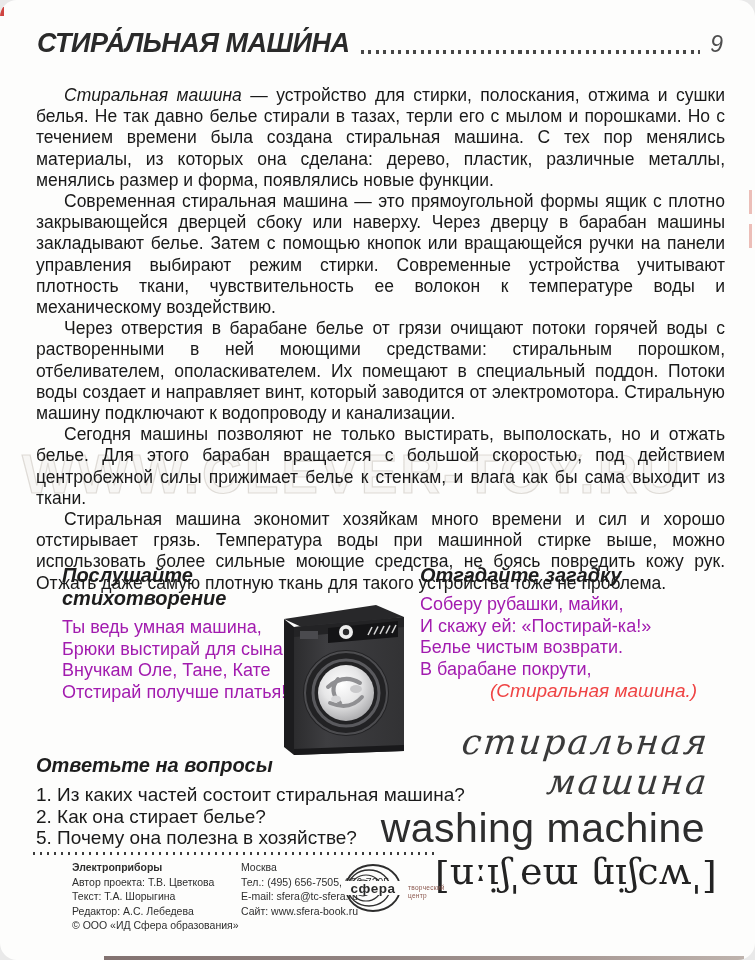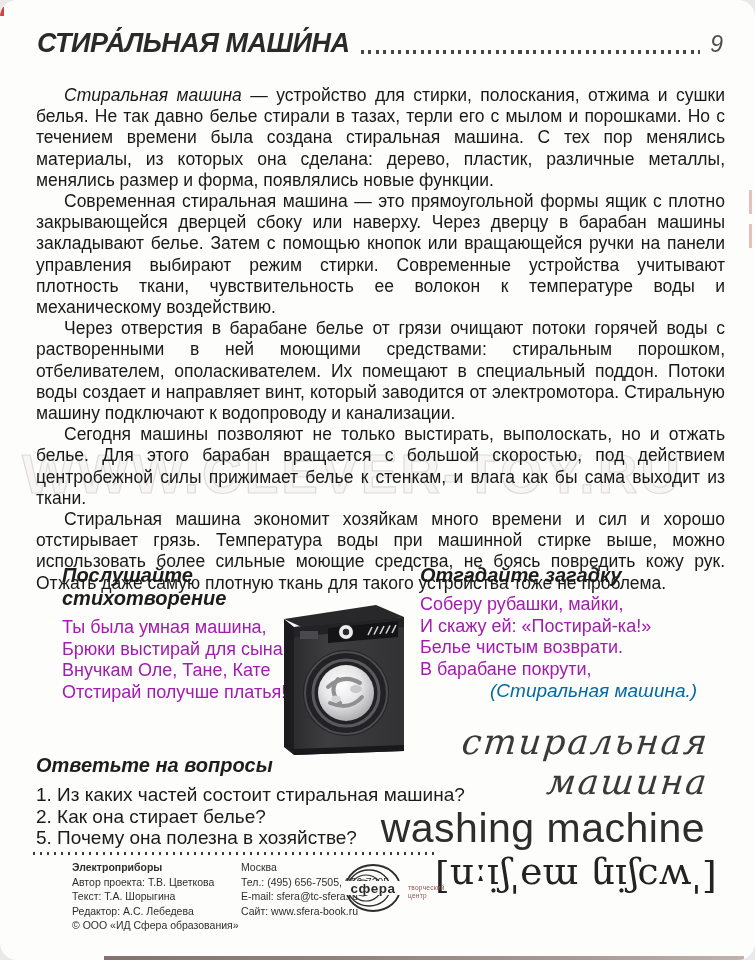--- a/index.html
+++ b/index.html
@@ -40,21 +40,21 @@
     text-align:justify;text-indent:28px;color:#191919;
   }
   .bodytext p i{font-style:italic;}
   
   .sec-heading{
     margin:0 0 7px 0;font-size:20px;font-weight:bold;font-style:italic;color:#1d1d1d;
   }
   .poem{position:absolute;top:564px;left:30px;width:250px;margin-left:32px;}
   .riddle{position:absolute;top:564px;left:420px;width:305px;}
   .verse-line{font-size:18px;line-height:21.5px;color:#a21caf;}
-  .riddle-answer{font-size:19px;line-height:22px;font-style:italic;margin-left:70px;color:#0369a1;}
+  .riddle-answer{font-size:19px;line-height:22px;font-style:italic;margin-left:70px;color:#ef4444;}
   .questions{position:absolute;top:754px;left:36px;width:470px;}
   .question-line{font-size:19px;line-height:21.5px;color:#1a1a1a;}
   
   .machine{position:absolute;top:601px;left:280px;width:130px;height:162px;margin:0;}
   
   .cursive-line{
     position:absolute;right:46px;text-align:right;
     font-family:"DejaVu Serif",serif;font-style:italic;
     font-size:35px;color:#3a3a3a;letter-spacing:2px;transform:skewX(-6deg);
     white-space:nowrap;
@@ -113,21 +113,21 @@
   <main class="bodytext">
     <p><i>Стиральная машина</i><span> — устройство для стирки, полоскания, отжима и сушки белья. Не так давно белье стирали в тазах, терли его с мылом и порошками. Но с течением времени была создана стиральная машина. С тех пор менялись материалы, из которых она сделана: дерево, пластик, различные металлы, менялись размер и форма, появлялись новые функции.</span></p>
     <p>Современная стиральная машина — это прямоугольной формы ящик с плотно закрывающейся дверцей сбоку или наверху. Через дверцу в барабан машины закладывают белье. Затем с помощью кнопок или вращающейся ручки на панели управления выбирают режим стирки. Современные устройства учитывают плотность ткани, чувствительность ее волокон к температуре воды и механическому воздействию.</p>
     <p>Через отверстия в барабане белье от грязи очищают потоки горячей воды с растворенными в ней моющими средствами: стиральным порошком, отбеливателем, ополаскивателем. Их помещают в специальный поддон. Потоки воды создает и направляет винт, который заводится от электромотора. Стиральную машину подключают к водопроводу и канализации.</p>
     <p>Сегодня машины позволяют не только выстирать, выполоскать, но и отжать белье. Для этого барабан вращается с большой скоростью, под действием центробежной силы прижимает белье к стенкам, и влага как бы сама выходит из ткани.</p>
     <p>Стиральная машина экономит хозяйкам много времени и сил и хорошо отстирывает грязь. Температура воды при машинной стирке выше, можно использовать более сильные моющие средства, не боясь повредить кожу рук. Отжать даже самую плотную ткань для такого устройства тоже не проблема.</p>
   </main>
 
   <section class="poem">
     <h2 class="sec-heading">Послушайте стихотворение</h2>
-    <div class="verse-line">Ты была умная машина,</div>
+    <div class="verse-line">Ты ведь умная машина,</div>
     <div class="verse-line">Брюки выстирай для сына,</div>
     <div class="verse-line">Внучкам Оле, Тане, Кате</div>
     <div class="verse-line">Отстирай получше платья!</div>
   </section>
 
   <section class="riddle">
     <h2 class="sec-heading">Отгадайте загадку</h2>
     <div class="verse-line">Соберу рубашки, майки,</div>
     <div class="verse-line">И скажу ей: «Постирай-ка!»</div>
     <div class="verse-line">Белье чистым возврати.</div>

